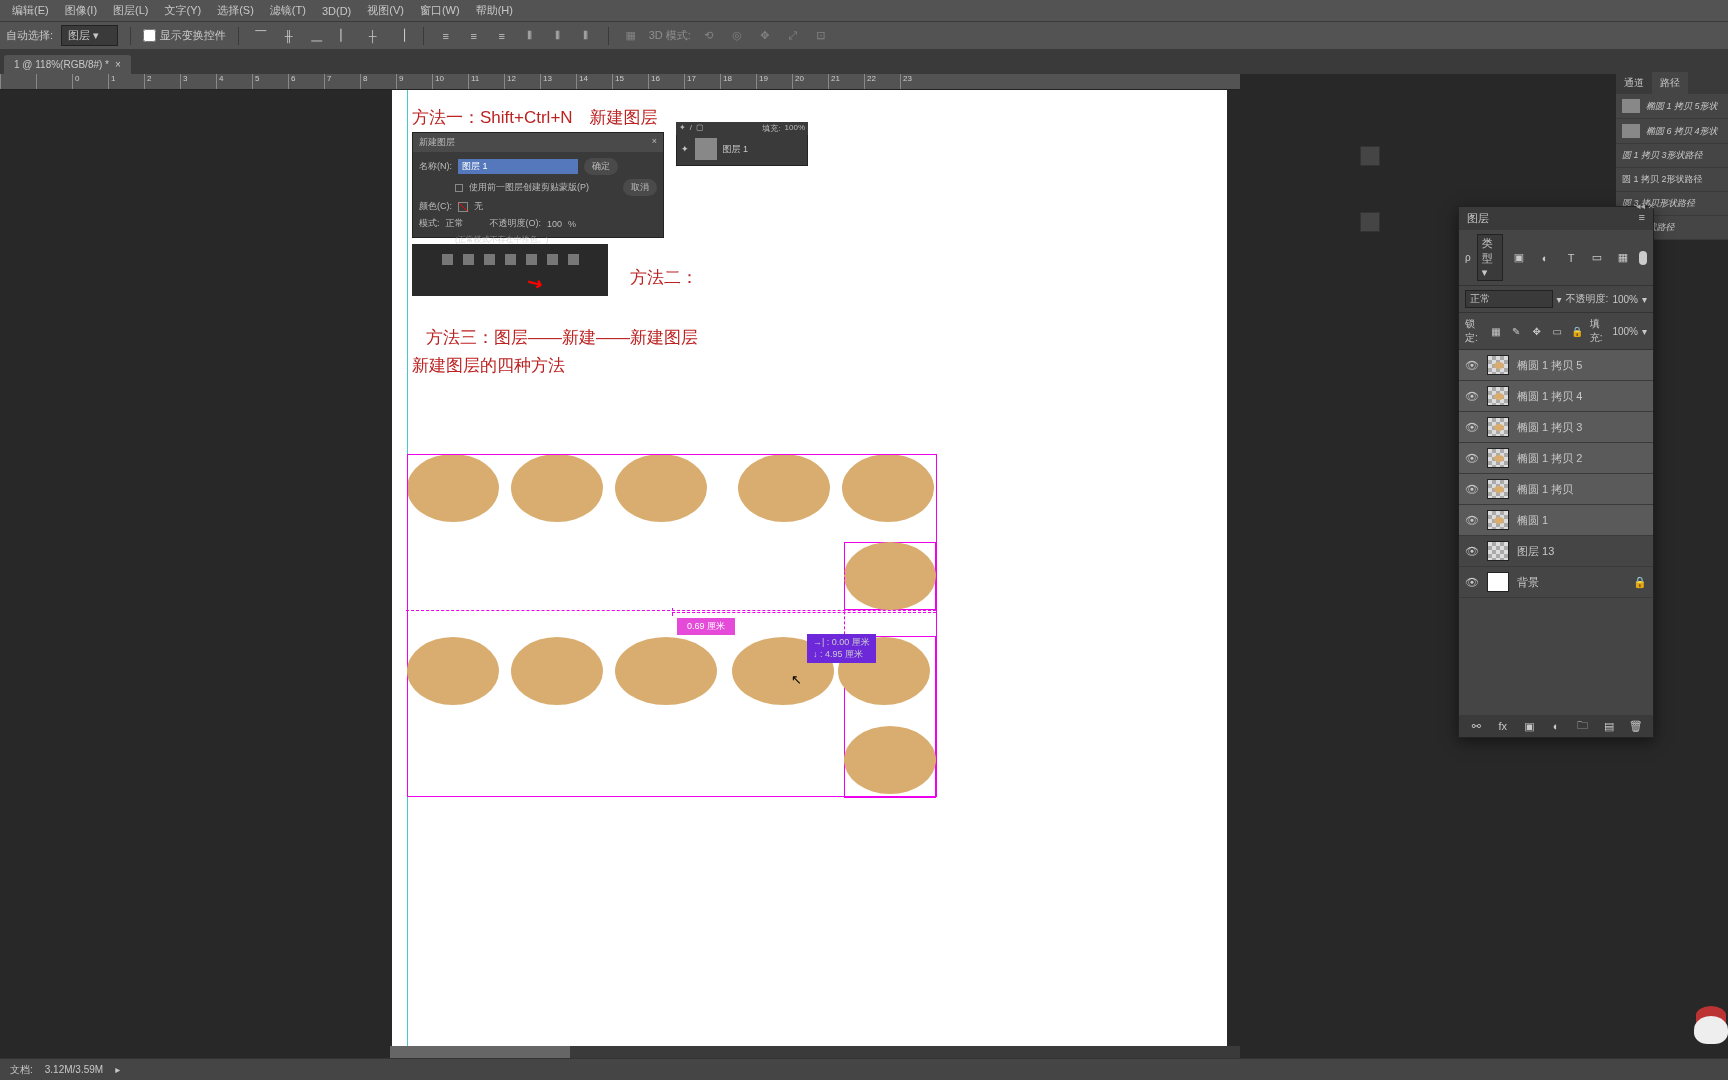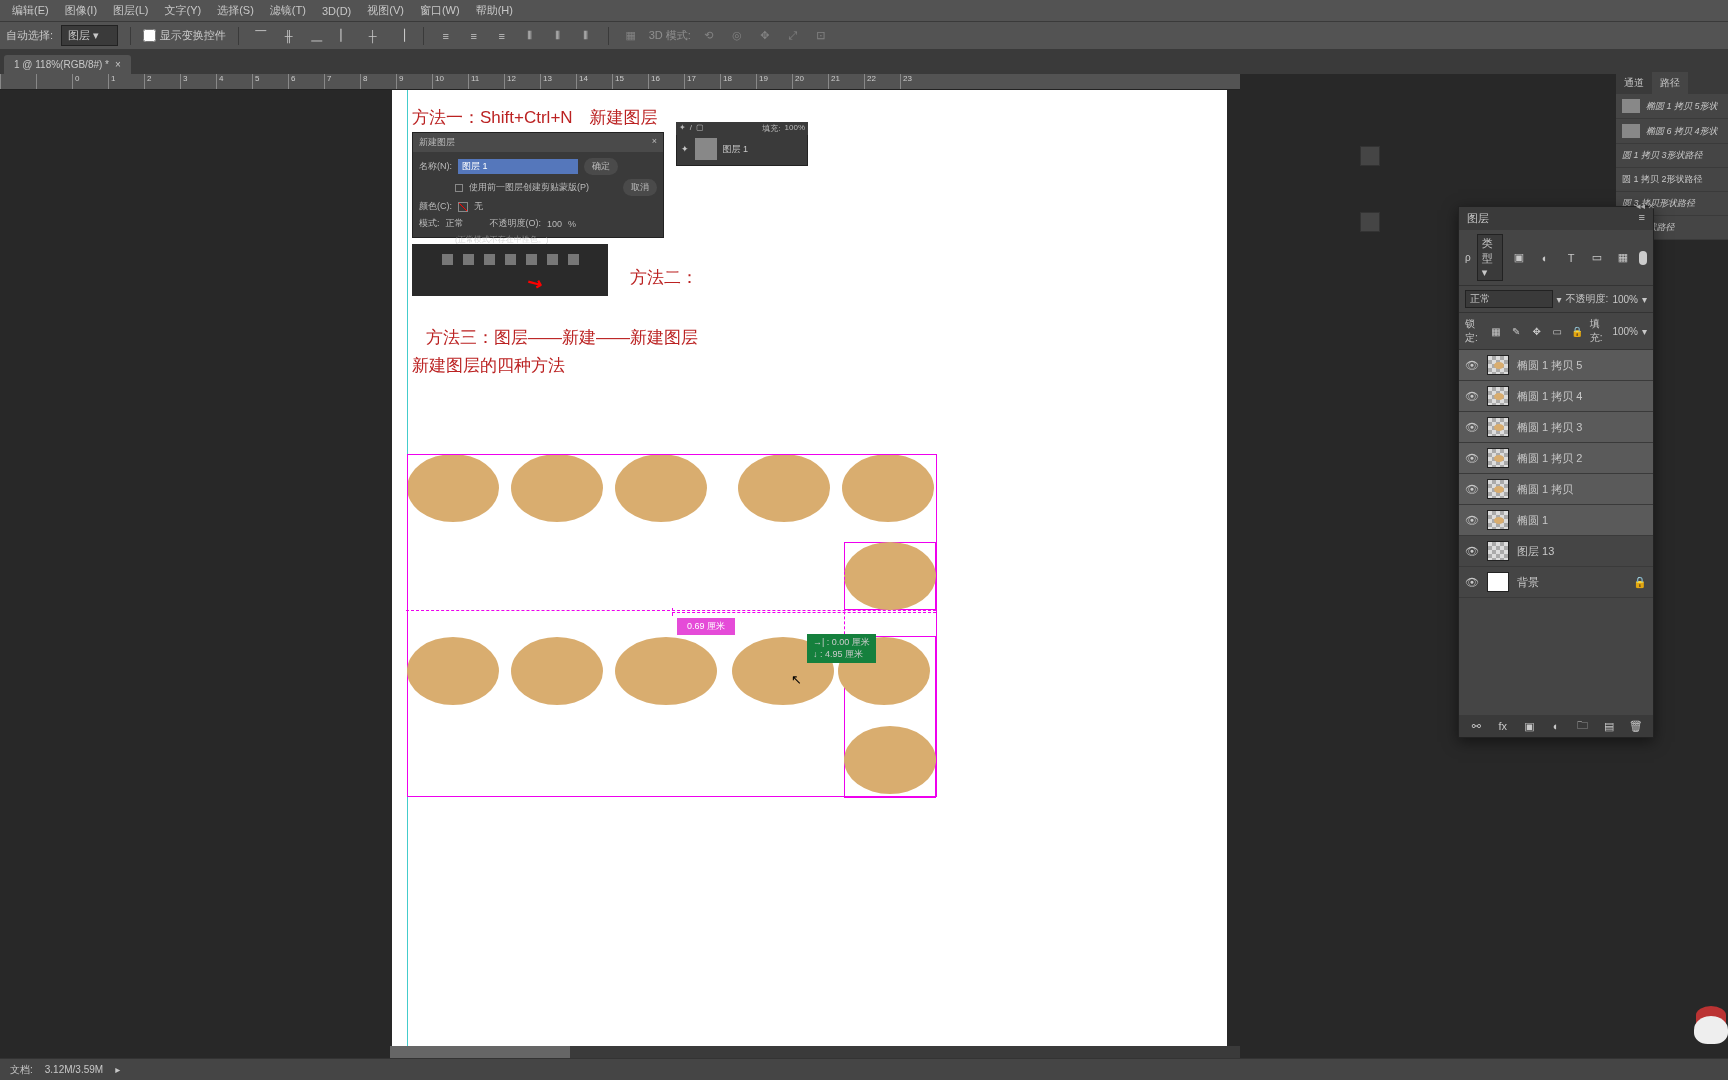--- a/index.html
+++ b/index.html
@@ -41,21 +41,21 @@
 .toolbar-shot { position: absolute; left: 20px; top: 154px; width: 196px; height: 52px; background: #2a2a2a; display: flex; align-items: flex-start; justify-content: center; padding-top: 10px; gap: 10px; position: absolute; }
 .toolbar-shot .ico { width: 11px; height: 11px; background: #777; }
 .red-arrow { position: absolute; bottom: 2px; left: 115px; color: red; font-size: 18px; transform: rotate(-30deg); font-weight: bold; }
 
 .ellipse { position: absolute; background: #d9ad6f; border-radius: 50%; width: 92px; height: 68px; }
 .smart-guide-h { position: absolute; left: 14px; height: 0; border-top: 1px dashed #e0e; }
 .smart-guide-v { position: absolute; width: 0; border-left: 1px dashed #e0e; }
 .selection-box { position: absolute; border: 1px solid #e0e; }
 .smart-box { position: absolute; border: 1px solid #e0e; }
 .measure-label { position: absolute; background: #e54bd8; color: #fff; font-size: 9px; padding: 2px 10px; }
-.delta-tooltip { position: absolute; background: #15803d; color: #ccc; font-size: 9px; padding: 3px 6px; line-height: 1.3; }
+.delta-tooltip { position: absolute; background: #6d28d9; color: #ccc; font-size: 9px; padding: 3px 6px; line-height: 1.3; }
 
 
 .guide-v { position: absolute; top: 0; bottom: 0; width: 0; border-left: 1px solid #4cc; }
 
 
 .right-dock { position: absolute; top: 72px; right: 348px; width: 20px; }
 .dock-icon { width: 20px; height: 20px; background: #454545; margin-bottom: 2px; border: 1px solid #333; }
 
 
 .prop-column { position: absolute; top: 58px; right: 0; width: 112px; background: #454545; }

